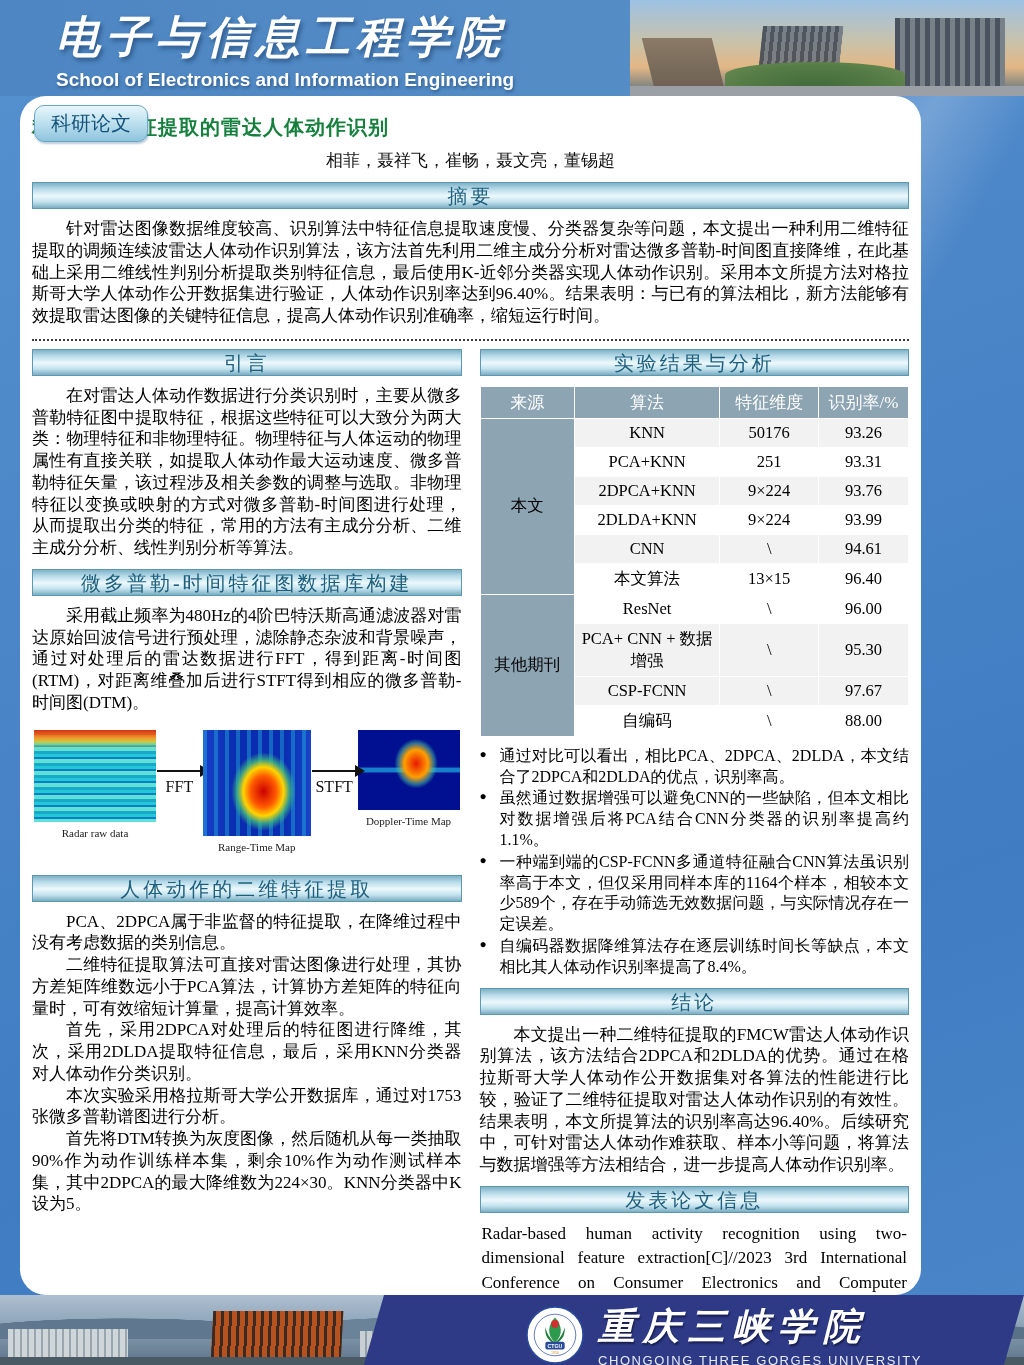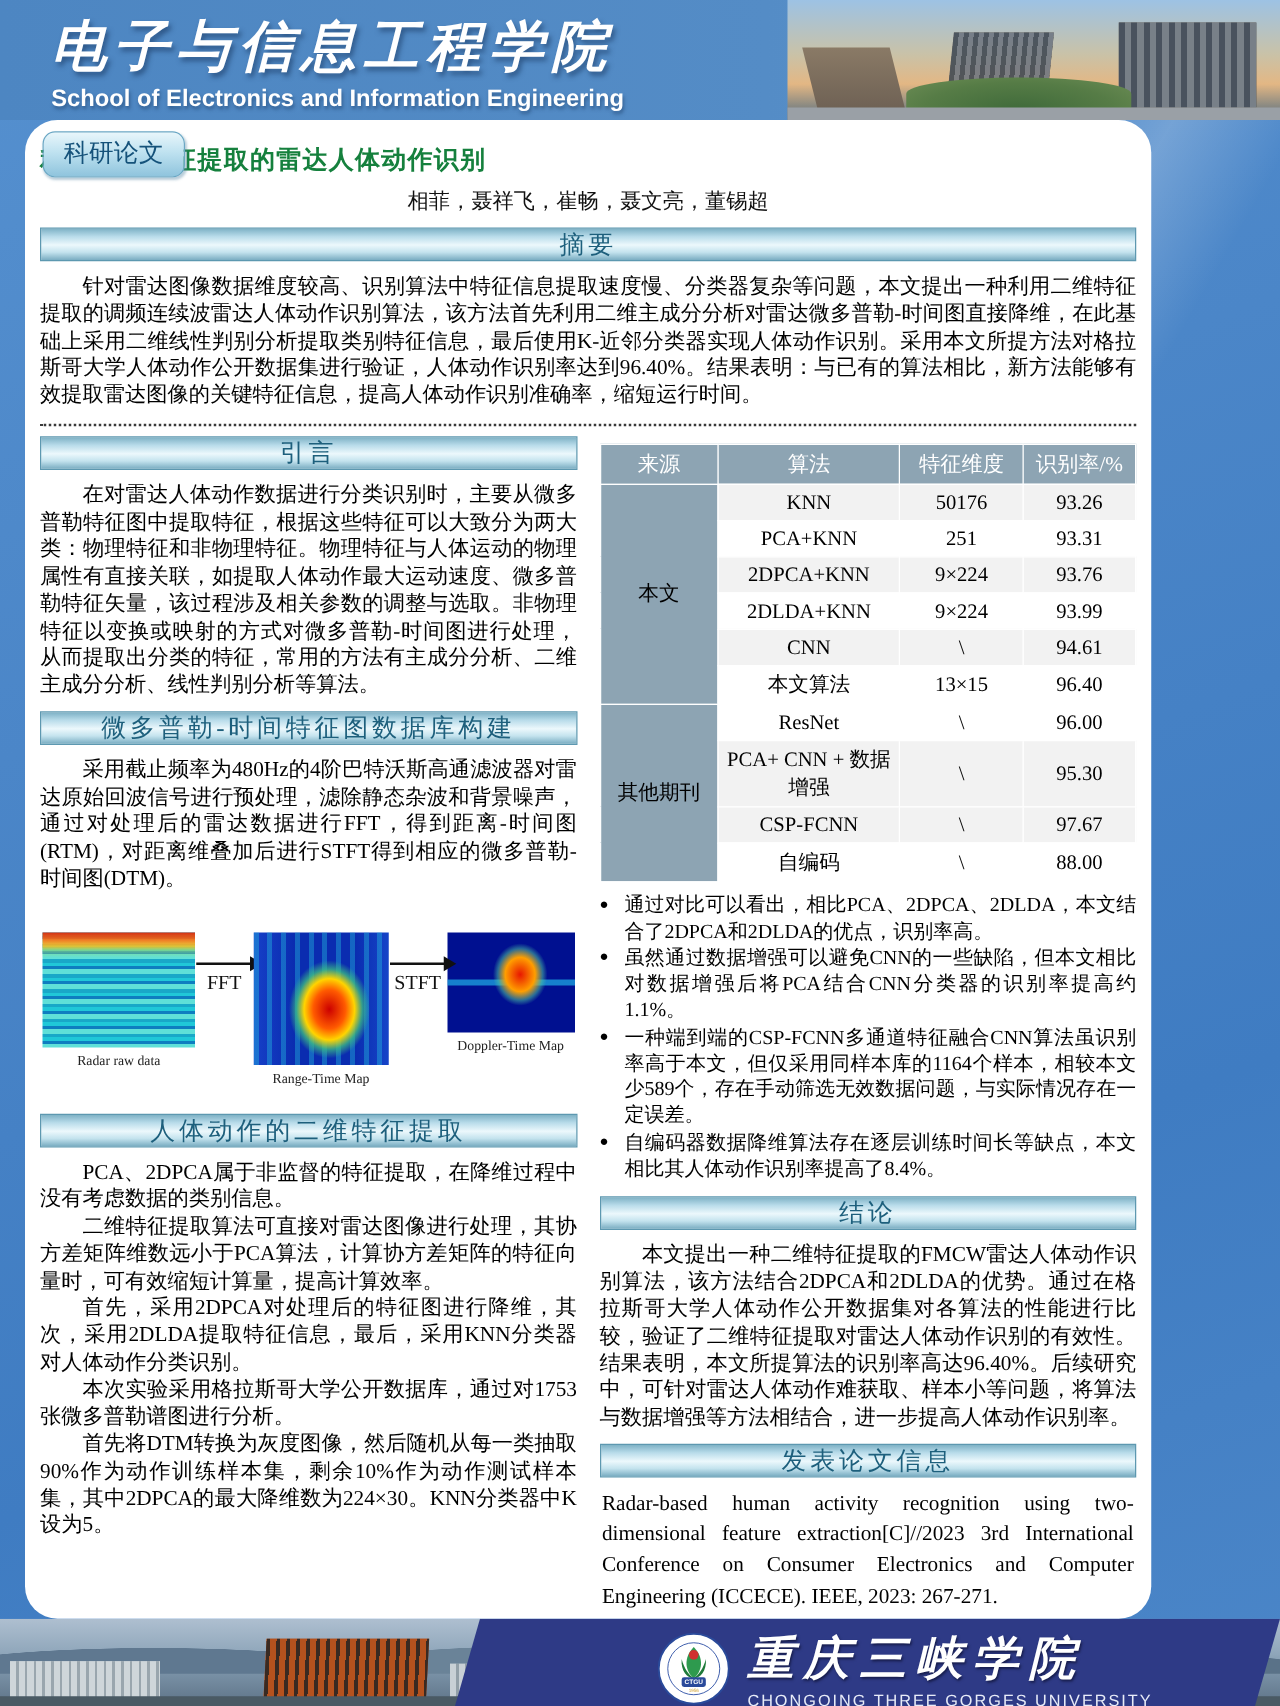--- a/index.html
+++ b/index.html
@@ -24,21 +24,21 @@
   .bp-build1 { position:absolute; left:130px; top:26px; width:80px; height:60px; background:
     repeating-linear-gradient(90deg,#3a4450 0 4px,#6c7480 4px 8px),#5a5248; opacity:.85; transform:skewX(-6deg); }
   .bp-build2 { position:absolute; left:265px; top:18px; width:110px; height:68px; background:
     repeating-linear-gradient(90deg,#49525e 0 5px,#788088 5px 10px),#66605a; }
   .bp-gate { position:absolute; left:18px; top:38px; width:70px; height:50px;
     background:linear-gradient(180deg,#8a7a66,#6e6154); transform:skewX(14deg); }
   .bp-green { position:absolute; left:95px; bottom:8px; width:180px; height:26px; border-radius:50% 50% 0 0;
     background:radial-gradient(ellipse at 50% 100%,#3f6a3a 0%,#567c46 60%,#6e8e56 100%); }
   .bp-road { position:absolute; left:0; bottom:0; width:100%; height:10px; background:#9aa0a6; }
 
-  .school-names { position:absolute; left:41px; top:8px; color:#fff; }
+  .school-names { position:absolute; left:56px; top:8px; color:#fff; }
   .school-cn { font-family:"DejaVu Serif","Liberation Serif",serif; font-style:italic; font-weight:bold;
     font-size:44px; letter-spacing:6px; text-shadow:2px 3px 4px rgba(20,50,90,.55); }
   .school-en { font-family:"Liberation Sans",sans-serif; font-weight:bold; font-size:19px; margin-top:2px;
     text-shadow:1px 2px 3px rgba(20,50,90,.5); }
 
   
   .panel { position:absolute; left:20px; top:96px; width:901px; height:1199px;
     background:#fff; border-radius:26px; padding:8px 12px 0 12px; }
 
   .badge { position:absolute; left:14px; top:9px; width:114px; height:37px; line-height:35px; text-align:center;
@@ -54,21 +54,21 @@
     border:1px solid #5d98b0; color:#1d5f7c; font-size:20px; letter-spacing:3px; }
 
   .body-text { font-size:17px; line-height:1.28; text-align:justify; color:#000; text-indent:2em; margin-top:9px; }
   .dotted { border-top:2px dotted #3a3a3a; margin:12px 0 4px 0; }
 
   .cols { display:flex; gap:18px; margin-top:2px; }
   .col { flex:1 1 0; min-width:0; }
 
   
   .fig-row { display:flex; align-items:flex-start; justify-content:space-between; margin-top:16px; padding:0 2px; }
-  .fig-item { display:flex; flex-direction:column; align-items:center;margin-top:16px; }
+  .fig-item { display:flex; flex-direction:column; align-items:center; }
   .fig-cap { font-size:11px; color:#222; margin-top:5px; }
   .map { border:0; }
   .map-raw { width:122px; height:92px; background:
       linear-gradient(180deg,rgba(220,40,10,.95) 0%,rgba(255,120,20,.9) 7%,rgba(255,200,30,.85) 12%,rgba(150,220,120,.6) 16%,rgba(0,0,0,0) 22%),
       repeating-linear-gradient(180deg,#20c8d8 0 3px,#0e7ec0 3px 5px,#5fe0d8 5px 9px,#19a8c8 9px 12px); }
   .map-rtm { width:108px; height:106px; position:relative; background:
       radial-gradient(ellipse 34% 42% at 56% 58%,#cc0000 0%,#ff5a00 35%,#ffd400 55%,rgba(60,190,130,.75) 72%,rgba(0,0,0,0) 88%),
       repeating-linear-gradient(90deg,rgba(40,210,230,.35) 0 4px,rgba(0,0,0,0) 4px 11px),
       linear-gradient(90deg,#1640c8 0%,#0a2cb0 30%,#0a2cb0 75%,#1644c8 100%); }
   .map-dtm { width:102px; height:80px; background:
@@ -186,20 +186,21 @@
 
         <div class="secbar" style="margin-top:22px;">人体动作的二维特征提取</div>
         <p class="body-text">PCA、2DPCA属于非监督的特征提取，在降维过程中没有考虑数据的类别信息。</p>
         <p class="body-text" style="margin-top:0;">二维特征提取算法可直接对雷达图像进行处理，其协方差矩阵维数远小于PCA算法，计算协方差矩阵的特征向量时，可有效缩短计算量，提高计算效率。</p>
         <p class="body-text" style="margin-top:0;">首先，采用2DPCA对处理后的特征图进行降维，其次，采用2DLDA提取特征信息，最后，采用KNN分类器对人体动作分类识别。</p>
         <p class="body-text" style="margin-top:0;">本次实验采用格拉斯哥大学公开数据库，通过对1753张微多普勒谱图进行分析。</p>
         <p class="body-text" style="margin-top:0;">首先将DTM转换为灰度图像，然后随机从每一类抽取90%作为动作训练样本集，剩余10%作为动作测试样本集，其中2DPCA的最大降维数为224×30。KNN分类器中K设为5。</p>
       </div>
 
       <div class="col">
+        <div class="secbar" style="margin-top:4px;">实验结果与分析</div>
 
         <table class="results">
           <colgroup>
               <col style="width:22%">
               <col style="width:34%">
               <col style="width:23%">
               <col style="width:21%">
             </colgroup>
           <thead>
             <tr>

